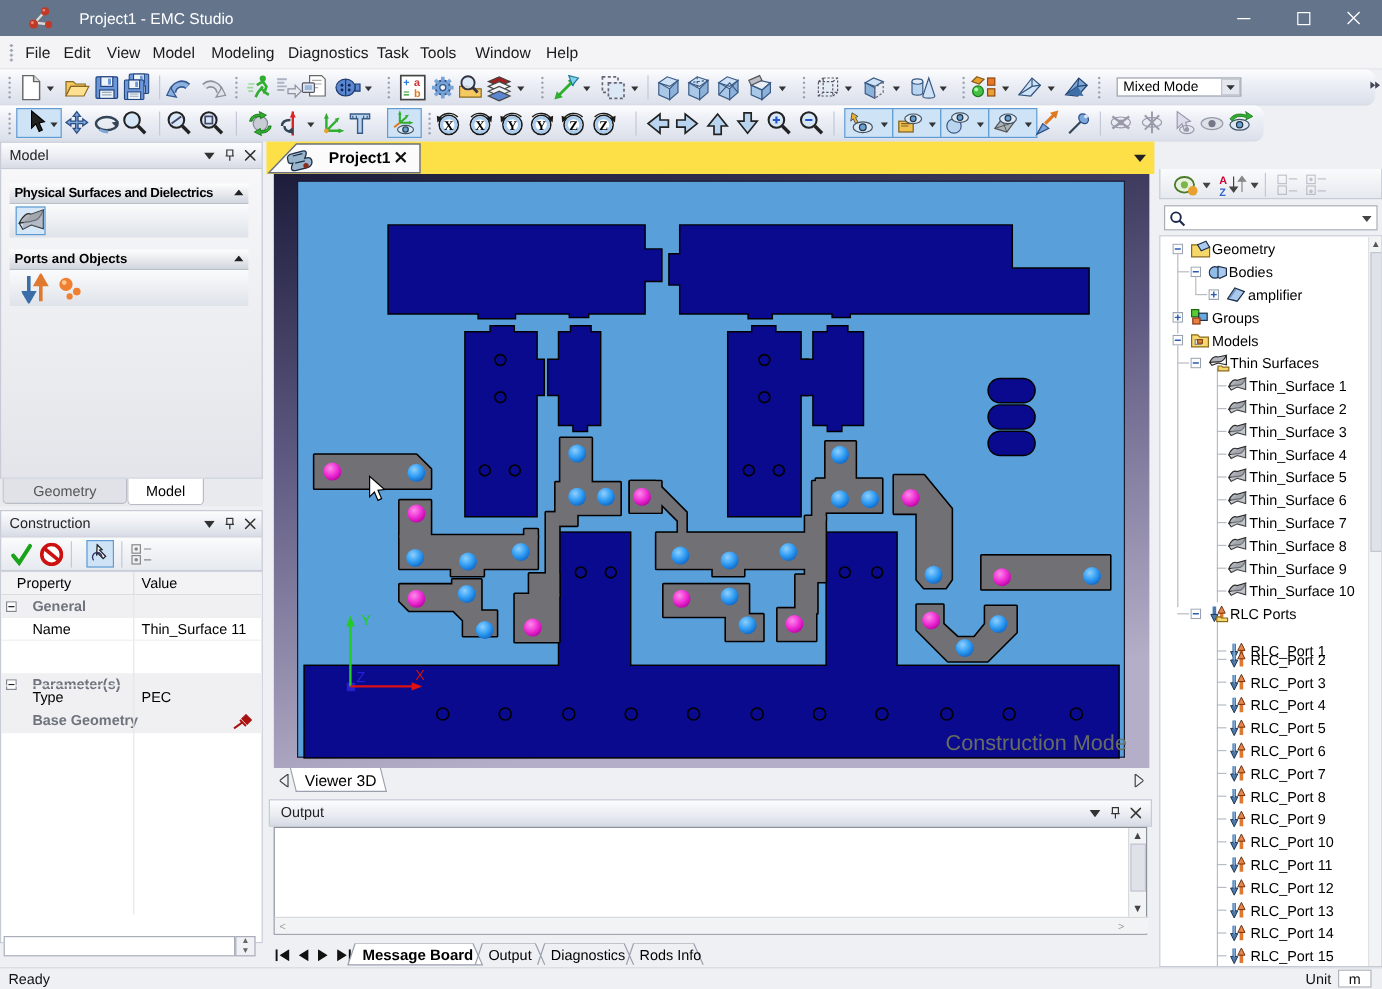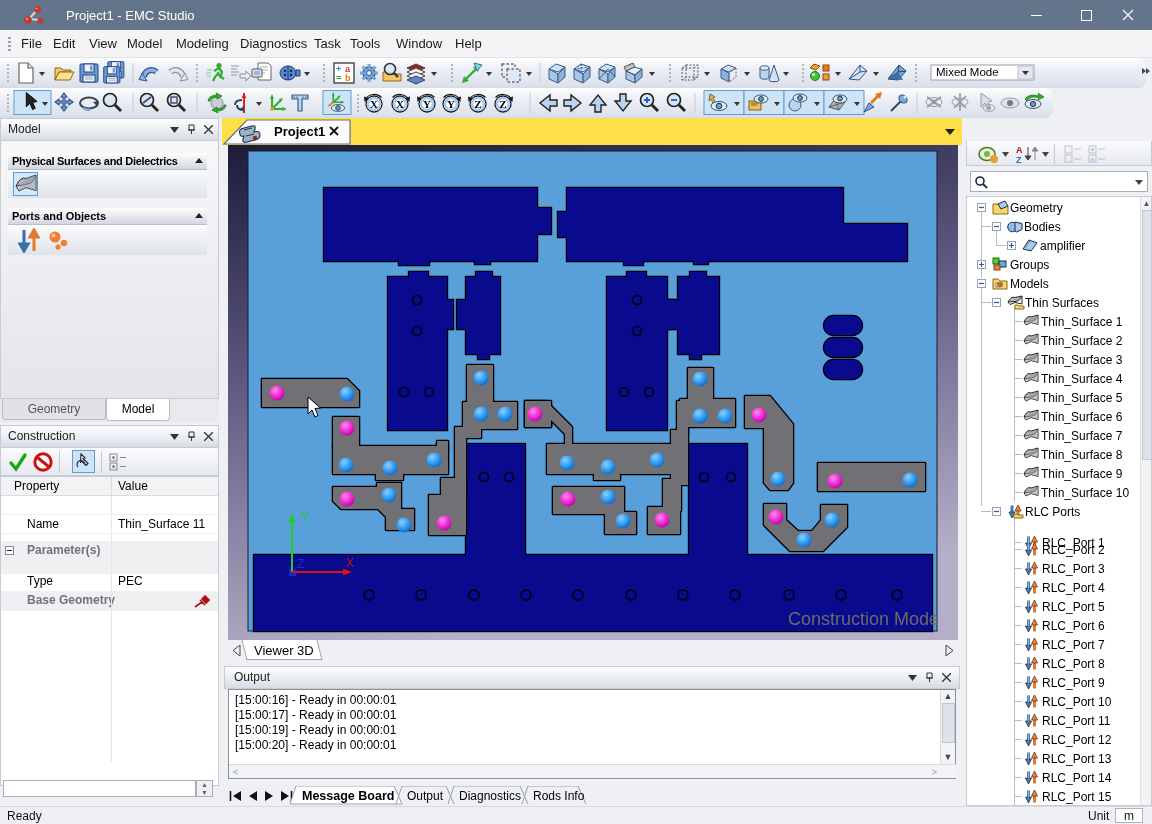--- a/index.html
+++ b/index.html
@@ -583,25 +583,32 @@
         <circle cx="5.5" cy="14.5" r="1.5" fill="#888"></circle>
         <path d="M12 5.5h6 M12 14.5h6" stroke="#888"></path>
       </svg>
  </div>
  <div id="propgrid" class="abs" style="left:0;top:51px;width:219px;height:310px;background:#fff;border:1px solid #c6cbd6;font-size:12px;color:#000">
   <div class="abs" style="left:0;top:0;width:217px;height:19px;background:#f3f3f5;border-bottom:1px solid #d9dbdf">
     <span class="abs" style="left:13px;top:2px">Property</span>
         <span class="abs" style="left:117px;top:2px">Value</span>
     <div class="abs" style="left:110px;top:0;width:1px;height:19px;background:#d9dbdf"></div>
   </div>
+  <div class="abs" style="left:0;top:19px;width:217px;height:19px;background:#f0f0f2">
+    <svg class="abs" style="left:4px;top:5px" width="9" height="9">
+          <rect x="0.5" y="0.5" width="8" height="8" fill="#fff" stroke="#848891"></rect>
+          <path d="M2 4.5h5" stroke="#222"></path>
+        </svg>
+    <span class="abs" style="left:26px;top:2px;font-weight:bold;color:#6e737d">General</span>
+  </div>
   <div class="abs" style="left:0;top:38px;width:217px;height:19px">
     <span class="abs" style="left:26px;top:2px">Name</span>
         <span class="abs" style="left:117px;top:2px">Thin_Surface 11</span>
   </div>
-  <div class="abs" style="left:0;top:64px;width:217px;height:33px;background:#f0f0f2">
+  <div class="abs" style="left:0;top:84px;width:217px;height:33px;background:#f0f0f2">
     <svg class="abs" style="left:4px;top:5px" width="9" height="9">
           <rect x="0.5" y="0.5" width="8" height="8" fill="#fff" stroke="#848891"></rect>
           <path d="M2 4.5h5" stroke="#222"></path>
         </svg>
     <span class="abs" style="left:26px;top:2px;font-weight:bold;color:#6e737d">Parameter(s)</span>
   </div>
   <div class="abs" style="left:0;top:95px;width:217px;height:19px">
     <span class="abs" style="left:26px;top:2px">Type</span>
         <span class="abs" style="left:117px;top:2px">PEC</span>
   </div>
@@ -792,21 +799,20 @@
           </svg>
           <svg width="9" height="11" viewBox="0 0 9 11">
             <path d="M2 1h5v5h-5z M1 6h7 M4.5 6v4" stroke="#333" fill="none"></path>
           </svg>
           <svg width="9" height="9">
             <path d="M0 0l9 9M9 0l-9 9" stroke="#333" stroke-width="1.3"></path>
           </svg>
         </span>
   </div>
   <div class="abs" style="left:6px;top:23px;width:728px;height:90px;background:#fff;border:1px solid #8a909e">
-    <div style="padding:3px 0 0 6px;font-size:12px;line-height:15px;color:#000">[15:00:16] - Ready in 00:00:01<br>[15:00:17] - Ready in 00:00:01<br>[15:00:19] - Ready in 00:00:01<br>[15:00:20] - Ready in 00:00:01</div>
     <div class="abs" style="right:0;top:0;width:15px;height:74px;background:#f2f3f5;border-left:1px solid #d8dade">
       <div style="text-align:center;font-size:9px;color:#444;line-height:13px">▲</div>
       <div class="abs" style="left:1px;top:13px;width:13px;height:40px;background:#dfe2e8;border:1px solid #c2c6cf"></div>
       <div class="abs" style="bottom:0;width:100%;text-align:center;font-size:9px;color:#444;line-height:13px">▼</div>
     </div>
     <div class="abs" style="left:0;bottom:0;width:728px;height:14px;background:#f2f3f5;border-top:1px solid #d8dade">
       <span class="abs" style="left:4px;top:0;font-size:9px;color:#999;line-height:14px">&lt;</span>
       <span class="abs" style="right:20px;top:0;font-size:9px;color:#999;line-height:14px">&gt;</span>
     </div>
   </div>

